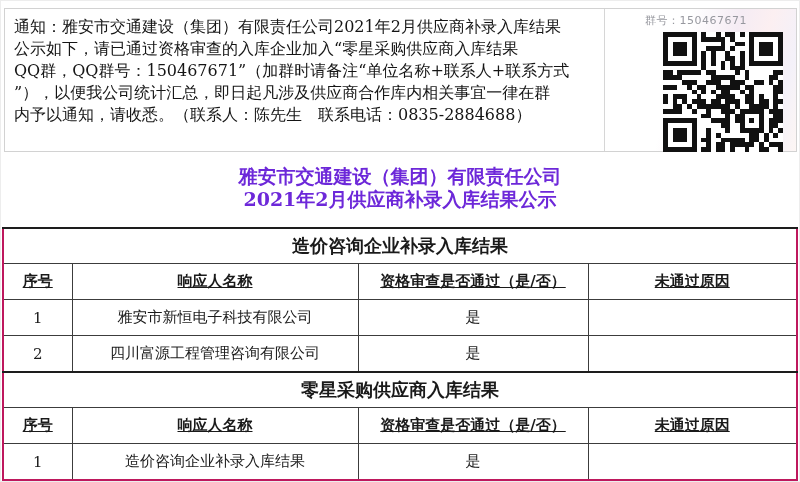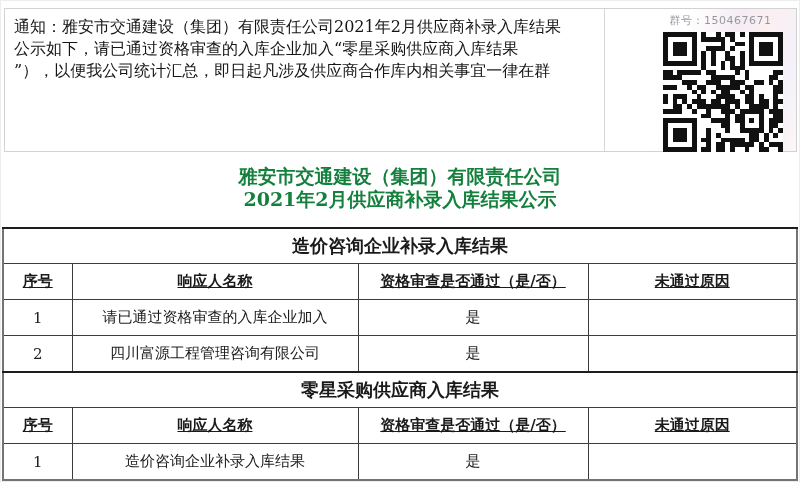--- a/index.html
+++ b/index.html
@@ -41,21 +41,21 @@
   .qr-panel {
     width: 192px;
     flex: 0 0 192px;
     border-left: 1px solid #d6d6d6;
     box-sizing: border-box;
     padding-top: 4px;
     background: linear-gradient(105deg,
                 #ffffff 38%, #f5ecf4 60%, #fceff1 74%, #f4f1f9 88%, #fdf6f4 100%);
   }
   .qr-label {
-    text-align: center;
+    text-align: left;
     font-family: "DejaVu Sans", "Liberation Sans", sans-serif;
     font-size: 11px;
     letter-spacing: 0.5px;
     color: #97989f;
     height: 16px;
     line-height: 16px;
     padding-left: 40px;
   }
   .qr-code {
     display: block;
@@ -64,29 +64,29 @@
     margin: 3px 13px 0 auto;
     background: #ffffff;
   }
   
   .doc-title {
     margin-top: 13px;
     text-align: center;
     font-size: 19px;
     line-height: 23px;
     font-weight: bold;
-    color: #15803d;
+    color: #6d28d9;
   }
   
   .results-table {
     table-layout: fixed;
     border-collapse: collapse;
     width: 794px;
     margin: 16px auto 16px;
-    border: 2px solid #737373;
+    border: 2px solid #be185d;
     font-size: 15px;
     color: #1a1a1a;
   }
   .results-table th,
   .results-table td {
     border: 1px solid #3c3c3c;
     text-align: center;
     vertical-align: middle;
     height: 35px;
     padding: 0;
@@ -106,21 +106,23 @@
 </style>
 </head>
 <body>
 
 <div class="page">
 
   <div class="top-section">
     <div class="notice" id="notice">
         <div class="notice-line">通知：雅安市交通建设（集团）有限责任公司2021年2月供应商补录入库结果</div>
         <div class="notice-line">公示如下，请已通过资格审查的入库企业加入“零星采购供应商入库结果</div>
+        <div class="notice-line">QQ群，QQ群号：150467671”（加群时请备注“单位名称+联系人+联系方式</div>
         <div class="notice-line">”），以便我公司统计汇总，即日起凡涉及供应商合作库内相关事宜一律在群</div>
+        <div class="notice-line">内予以通知，请收悉。（联系人：陈先生　联系电话：0835-2884688）</div>
       </div>
     <div class="qr-panel">
       <div class="qr-label">群号：150467671</div>
       <svg class="qr-code" id="qr" viewBox="0 0 25 25" shape-rendering="crispEdges">
           <rect x="0" y="0" width="25" height="25" fill="#ffffff"></rect>
           <rect x="0" y="0" width="1" height="1" fill="#111111"></rect>
           <rect x="1" y="0" width="1" height="1" fill="#111111"></rect>
           <rect x="2" y="0" width="1" height="1" fill="#111111"></rect>
           <rect x="3" y="0" width="1" height="1" fill="#111111"></rect>
           <rect x="4" y="0" width="1" height="1" fill="#111111"></rect>
@@ -473,21 +475,21 @@
           <td colspan="4" class="section-title">造价咨询企业补录入库结果</td>
         </tr>
         <tr>
           <th>序号</th>
           <th>响应人名称</th>
           <th>资格审查是否通过（是/否）</th>
           <th>未通过原因</th>
         </tr>
         <tr>
           <td>1</td>
-          <td>请已通过资格审查的入库企业加入</td>
+          <td>雅安市新恒电子科技有限公司</td>
           <td>是</td>
           <td></td>
         </tr>
         <tr>
           <td>2</td>
           <td>四川富源工程管理咨询有限公司</td>
           <td>是</td>
           <td></td>
         </tr>
         <tr>

